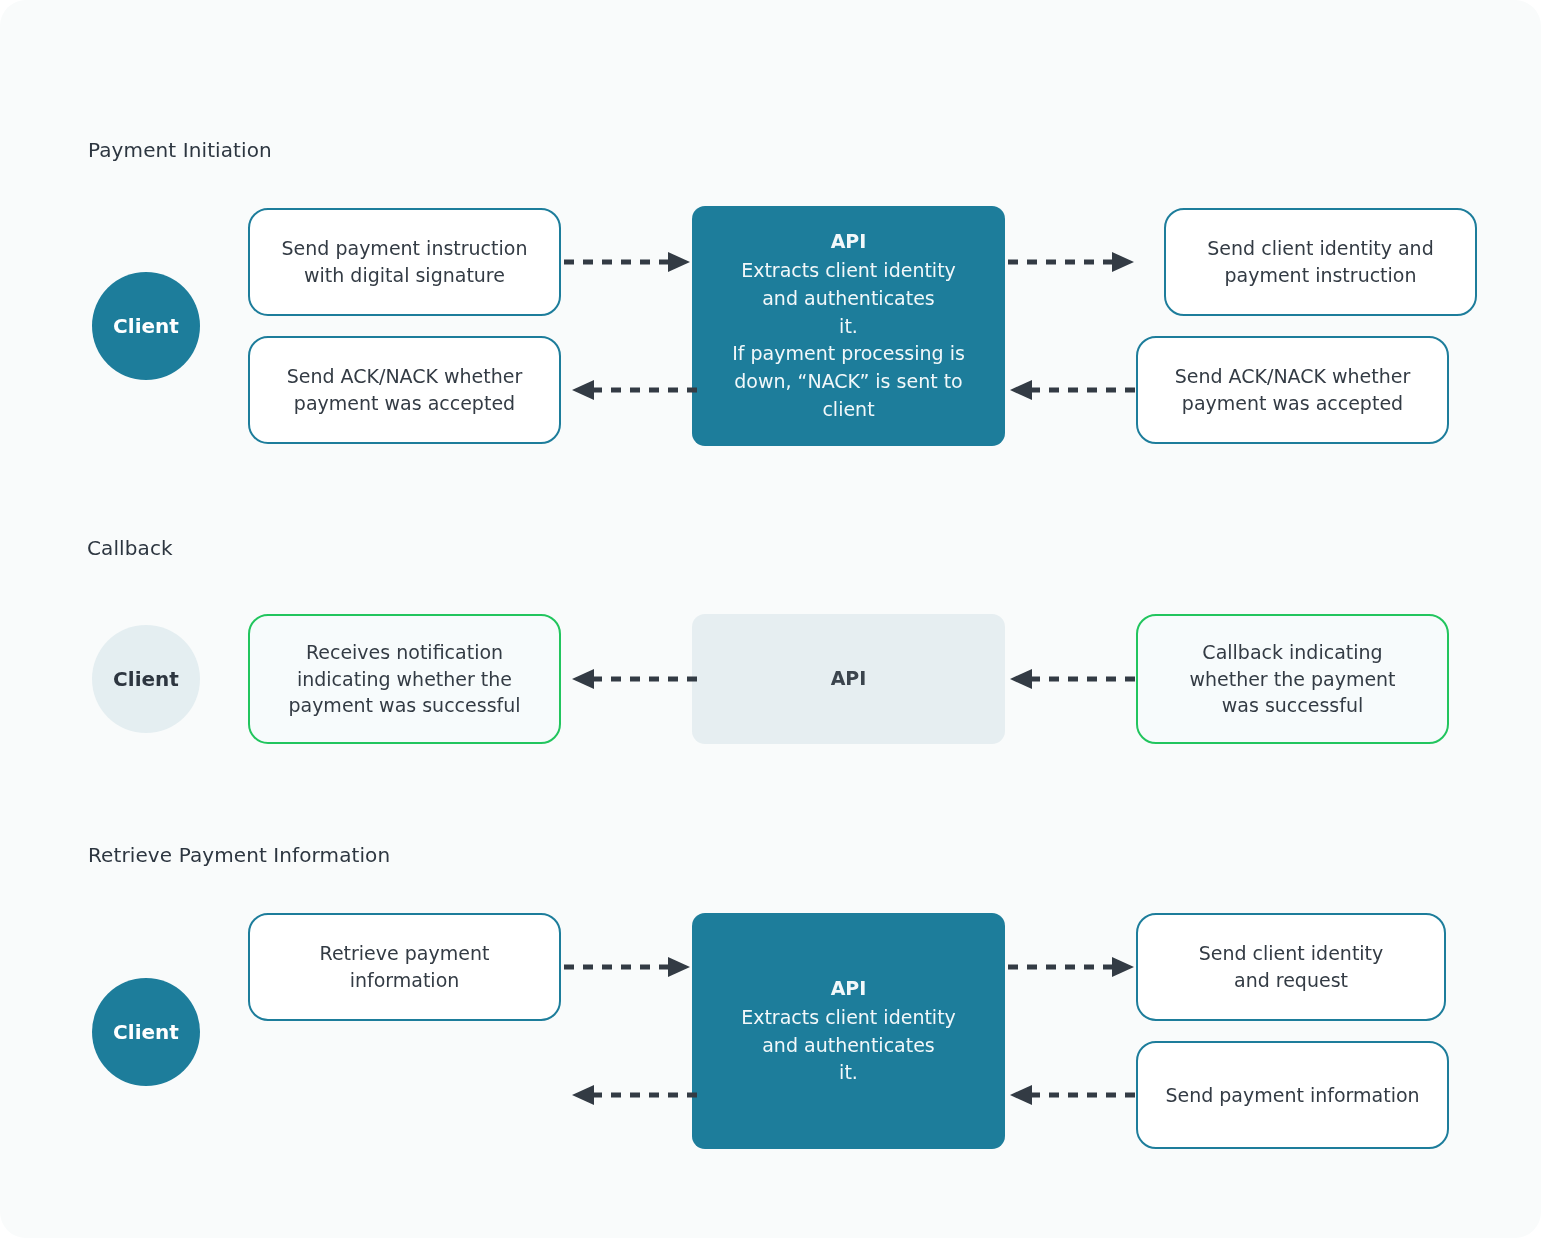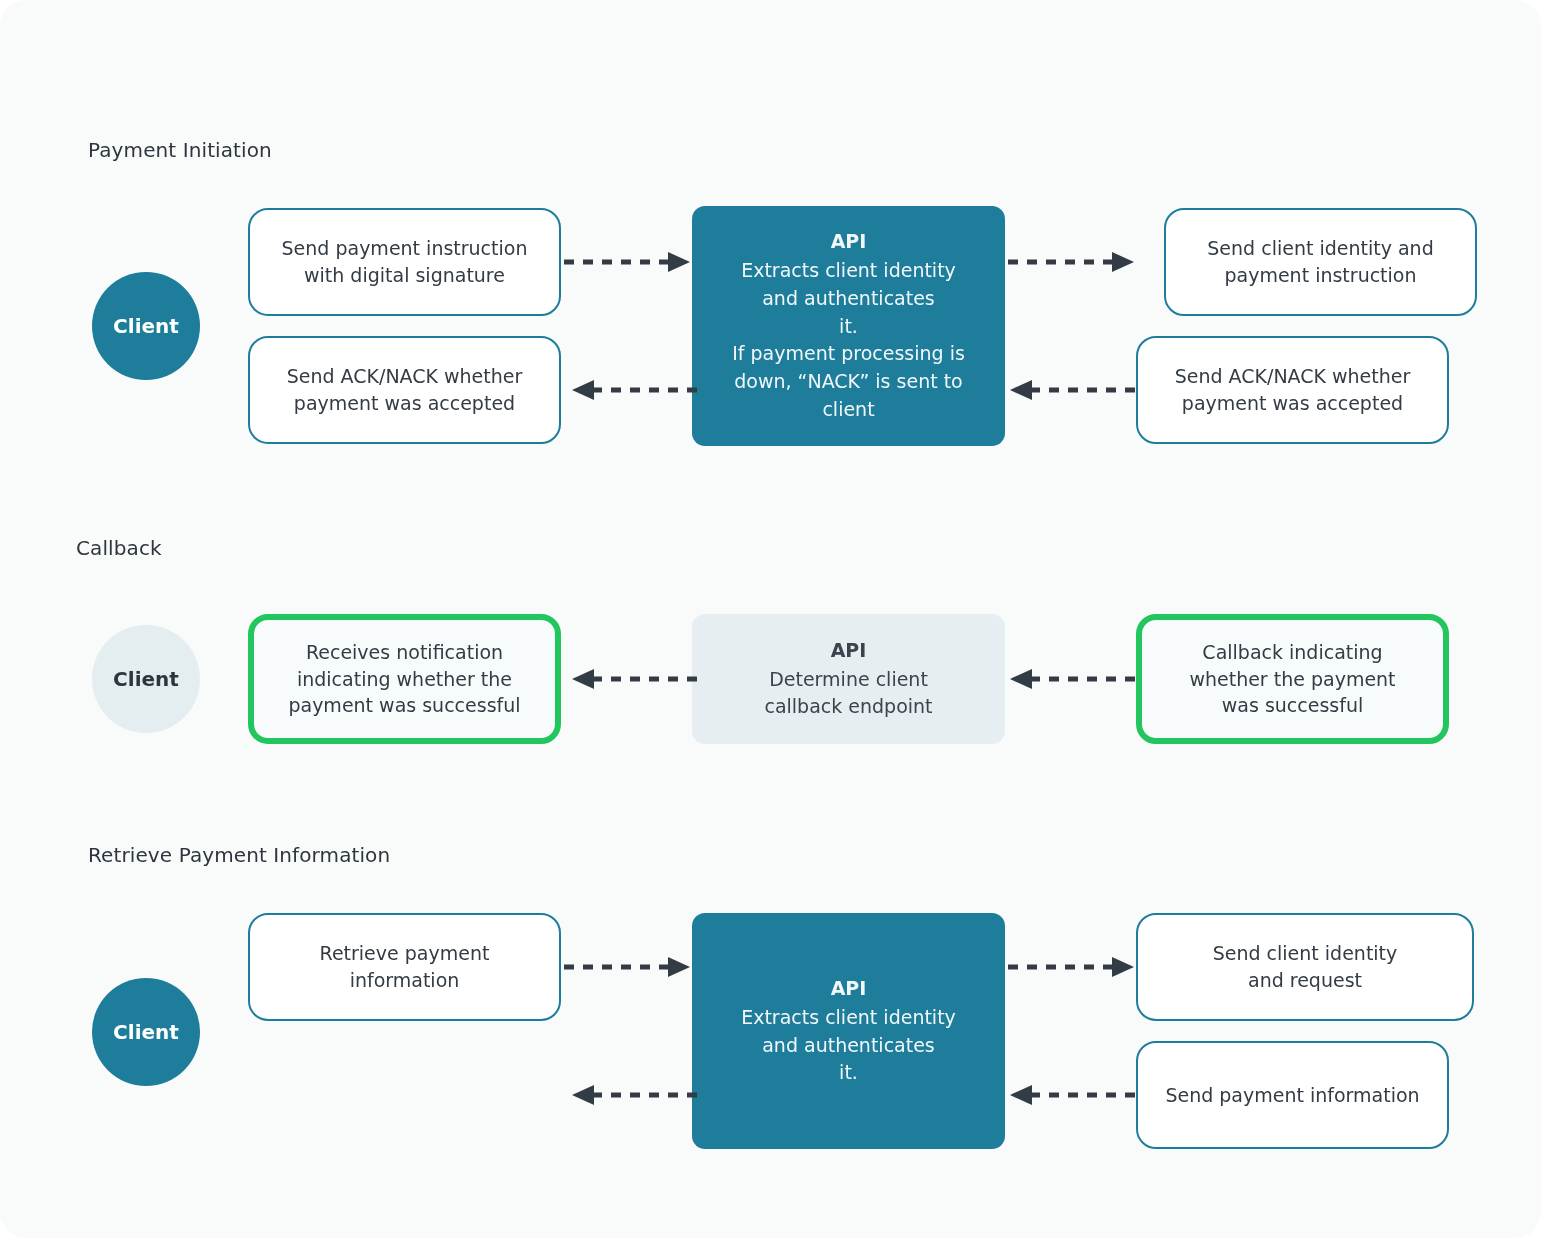--- a/index.html
+++ b/index.html
@@ -63,21 +63,21 @@
     font-size: 19px;
     line-height: 1.42;
     color: #333b44;
   }
   .msg-box.outline {
     background: #ffffff;
     border: 2.6px solid #1d7d9b;
   }
   .msg-box.outline-muted {
     background: #f7fbfc;
-    border: 6px solid #22c55e;
+    border: 2px solid #22c55e;
   }
 
   
   .api-box {
     position: absolute;
     box-sizing: border-box;
     border-radius: 13px;
     display: flex;
     flex-direction: column;
     align-items: center;
@@ -164,36 +164,34 @@
   <svg class="arrow" style="left:1008px; top:251px; width:128px; height:22px;" viewBox="0 0 128 22">
     <line x1="0" y1="11" x2="106" y2="11" stroke="#333b44" stroke-width="5" stroke-dasharray="10,9"></line>
     <polygon points="104,1 126,11 104,21" fill="#333b44"></polygon>
   </svg>
 
   <svg class="arrow" style="left:1008px; top:379px; width:128px; height:22px;" viewBox="0 0 128 22">
     <line x1="22" y1="11" x2="128" y2="11" stroke="#333b44" stroke-width="5" stroke-dasharray="10,9"></line>
     <polygon points="24,1 2,11 24,21" fill="#333b44"></polygon>
   </svg>
 
-  <div class="section-title" style="left:76px; top:536px;">Callback</div>
+  <div class="section-title" style="left:87px; top:536px;">Callback</div>
 
   <div class="client-circle muted" style="left:92px; top:625px;">
     <span>Client</span>
   </div>
 
   <div class="msg-box outline-muted" style="left:248px; top:614px; width:313px; height:130px;">
     <span class="api-body">Receives notification
 indicating whether the
 payment was successful</span>
   </div>
 
   <div class="api-box muted" style="left:692px; top:614px; width:313px; height:130px;">
     <span class="api-title">API</span>
-    <span class="api-body">Determine client
-callback endpoint</span>
   </div>
 
   <div class="msg-box outline-muted" style="left:1136px; top:614px; width:313px; height:130px;">
     <span class="api-body">Callback indicating
 whether the payment
 was successful</span>
   </div>
 
   <svg class="arrow" style="left:570px; top:668px; width:128px; height:22px;" viewBox="0 0 128 22">
     <line x1="22" y1="11" x2="128" y2="11" stroke="#333b44" stroke-width="5" stroke-dasharray="10,9"></line>
@@ -216,21 +214,21 @@
   </div>
 
 
   <div class="api-box solid" style="left:692px; top:913px; width:313px; height:236px;">
     <span class="api-title">API</span>
     <span class="api-body">Extracts client identity
 and authenticates
 it.</span>
   </div>
 
-  <div class="msg-box outline" style="left:1136px; top:913px; width:338px; height:108px;align-items:center;">
+  <div class="msg-box outline" style="left:1136px; top:913px; width:310px; height:108px;align-items:center;">
     <span class="api-body">Send client identity
 and request</span>
   </div>
 
   <div class="msg-box outline" style="left:1136px; top:1041px; width:313px; height:108px;">
     <span class="api-body">Send payment information</span>
   </div>
 
   <svg class="arrow" style="left:564px; top:956px; width:128px; height:22px;" viewBox="0 0 128 22">
     <line x1="0" y1="11" x2="106" y2="11" stroke="#333b44" stroke-width="5" stroke-dasharray="10,9"></line>

